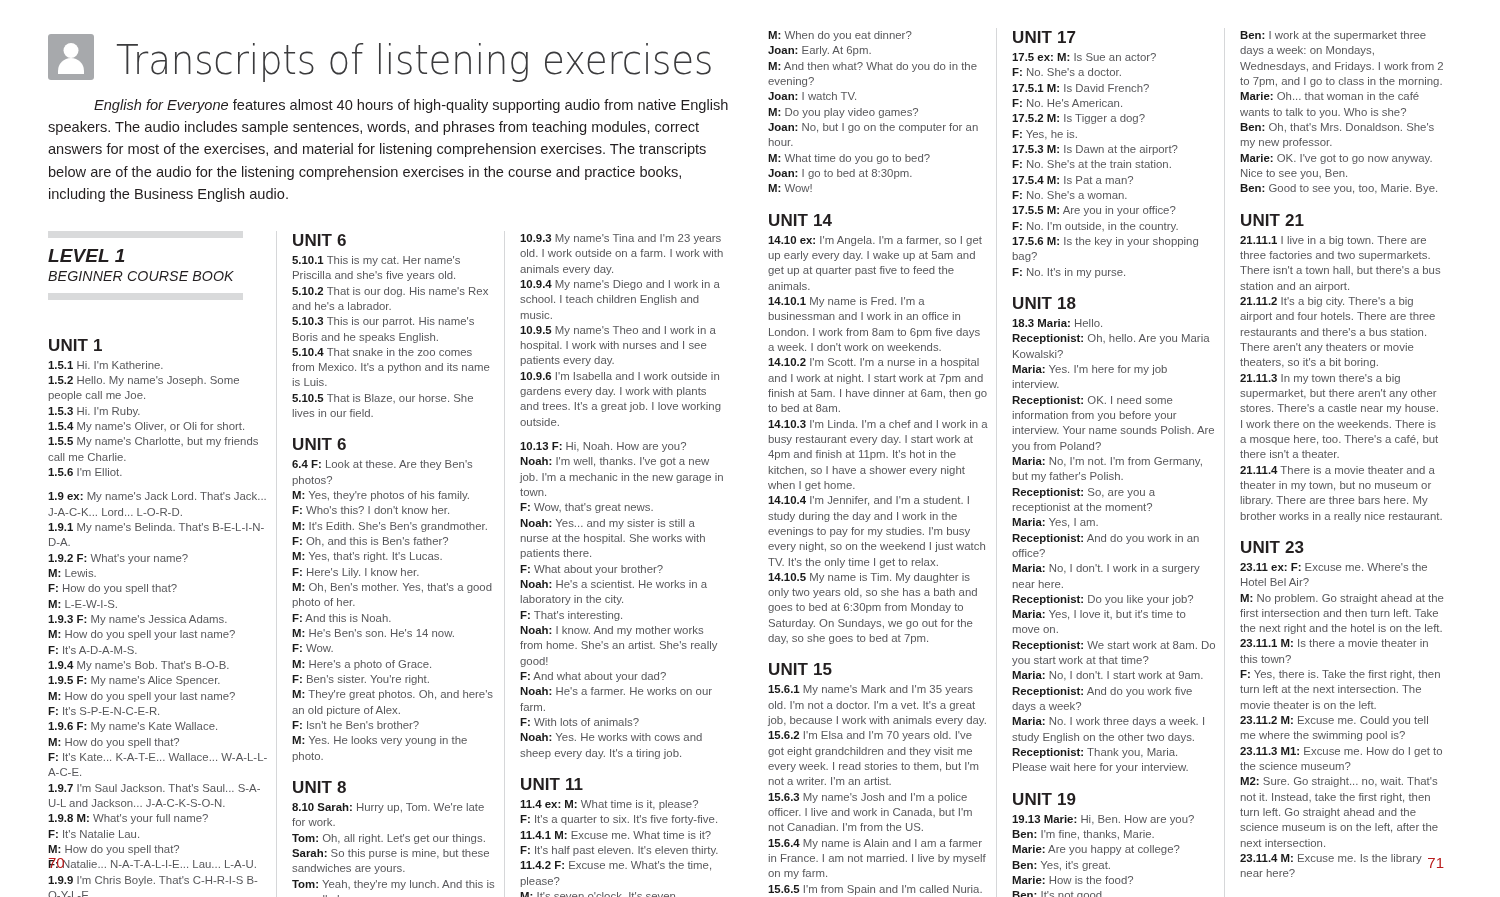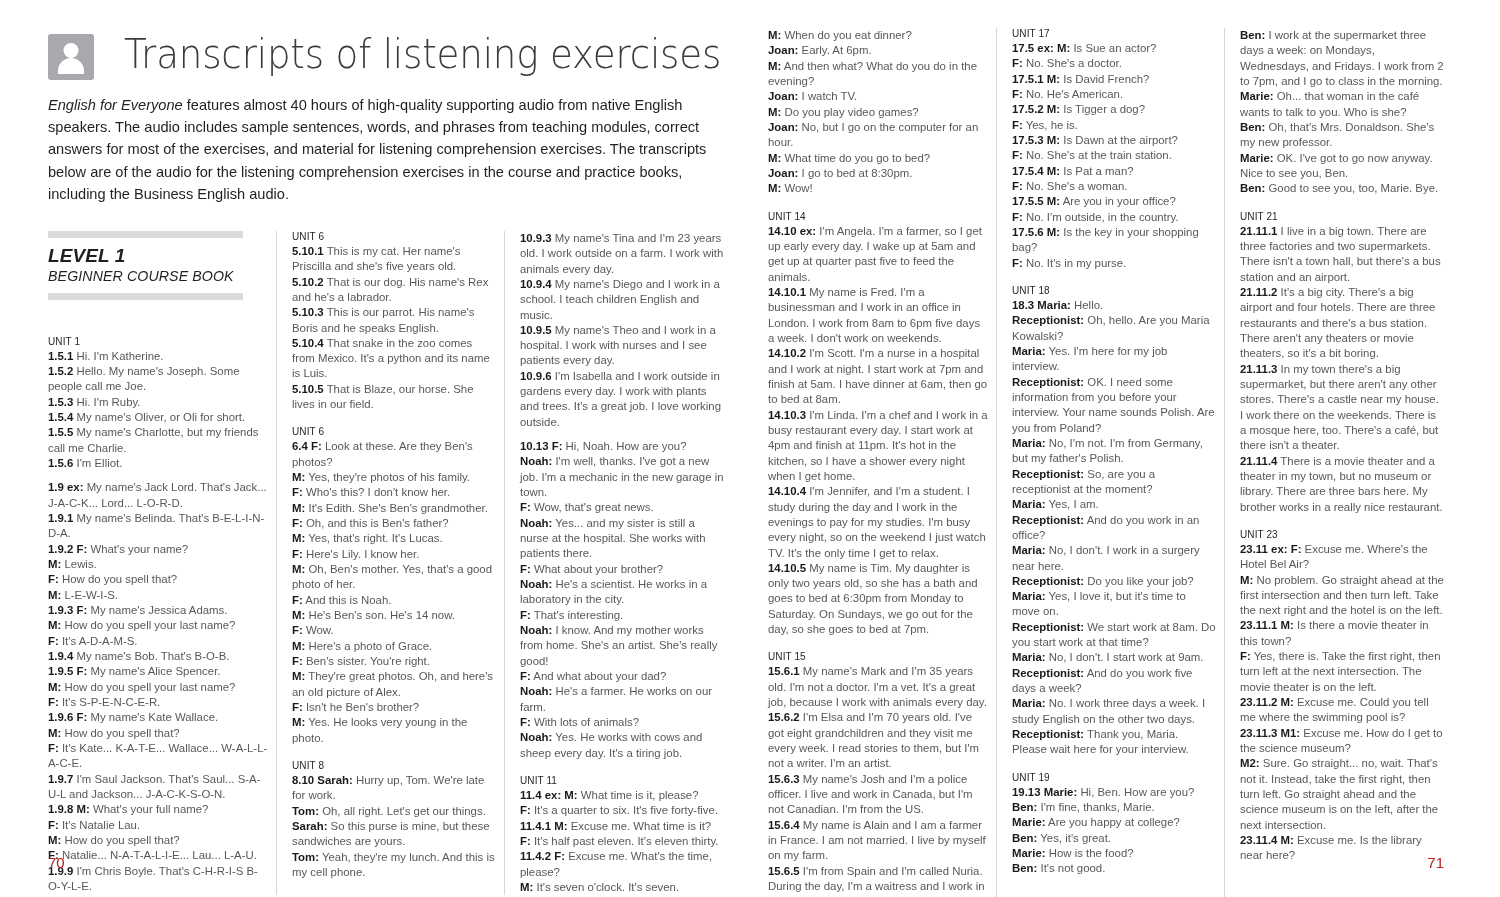--- a/index.html
+++ b/index.html
@@ -9,21 +9,21 @@
     font-family:"Liberation Sans", sans-serif;
     color:#231f20;
     overflow:hidden;
   }
   .spread{position:relative;width:1500px;height:897px;display:flex;}
   .page{position:relative;height:897px;box-sizing:border-box;}
   .page-left{width:750px;padding:28px 18px 0 48px;}
   .page-right{width:750px;padding:28px 48px 8px 18px;}
 
   
-  .header{display:flex;align-items:flex-start;gap:30px;margin-bottom:14px;}
+  .header{display:flex;align-items:flex-end;gap:22px;margin-bottom:14px;}
   .hdr-icon{
     width:46px;height:46px;background:#a7a9ac;border-radius:3px;
     flex:0 0 auto;position:relative;margin-top:6px;
   }
   .hdr-icon .head{
     position:absolute;left:50%;top:9px;transform:translateX(-50%);
     width:15px;height:15px;border-radius:50%;background:#fff;
   }
   .hdr-icon .body{
     position:absolute;left:50%;top:24px;transform:translateX(-50%);
@@ -34,21 +34,21 @@
     font-size:40px;line-height:1;font-weight:300;color:#3b3b3d;
     letter-spacing:-0.2px;white-space:nowrap;
     font-family:"DejaVu Sans", sans-serif;
     transform:scaleX(0.93);transform-origin:left center;
     margin-top:6px;
   }
   .intro{
     font-size:14.6px;line-height:1.52;color:#231f20;
     margin:4px 0 26px 0;max-width:690px;
   }
-  .intro em{font-style:italic;}
+  .intro em{font-style:italic;margin-left:46px;}
 
   
   .cols{display:flex;}
   .col{
     width:204px;box-sizing:border-box;
     padding-right:8px;
     border-left:1px solid #d6d7d9;
     padding-left:15px;
   }
   .col:first-child{border-left:none;padding-left:0;}
@@ -58,21 +58,21 @@
   .right-cols .col{width:228px;}
 
   
   .level-bar{height:7px;background:#d9dadb;margin-bottom:7px;width:195px;}
   .level-bar.bottom{margin-top:8px;margin-bottom:0;}
   .level-name{font-size:19px;font-weight:bold;line-height:1.15;letter-spacing:0.1px;}
   .level-sub{font-size:14.2px;line-height:1.2;letter-spacing:0.1px;margin-top:1px;}
   .level-block{margin-bottom:36px;font-style:italic;}
 
   .unit-h{
-    font-size:10px;font-weight:normal;margin:14px 0 2px 0;letter-spacing:0.1px;
+    font-size:17px;font-weight:bold;margin:14px 0 2px 0;letter-spacing:0.1px;
   }
   .col .unit-h:first-child{margin-top:0;}
   .para{
     font-size:11.4px;line-height:1.345;color:#58585b;margin:0;
     text-align:left;
   }
   .para b{color:#1a1a1a;font-weight:bold;}
   .gap{height:9px;}
 
   .folio{

